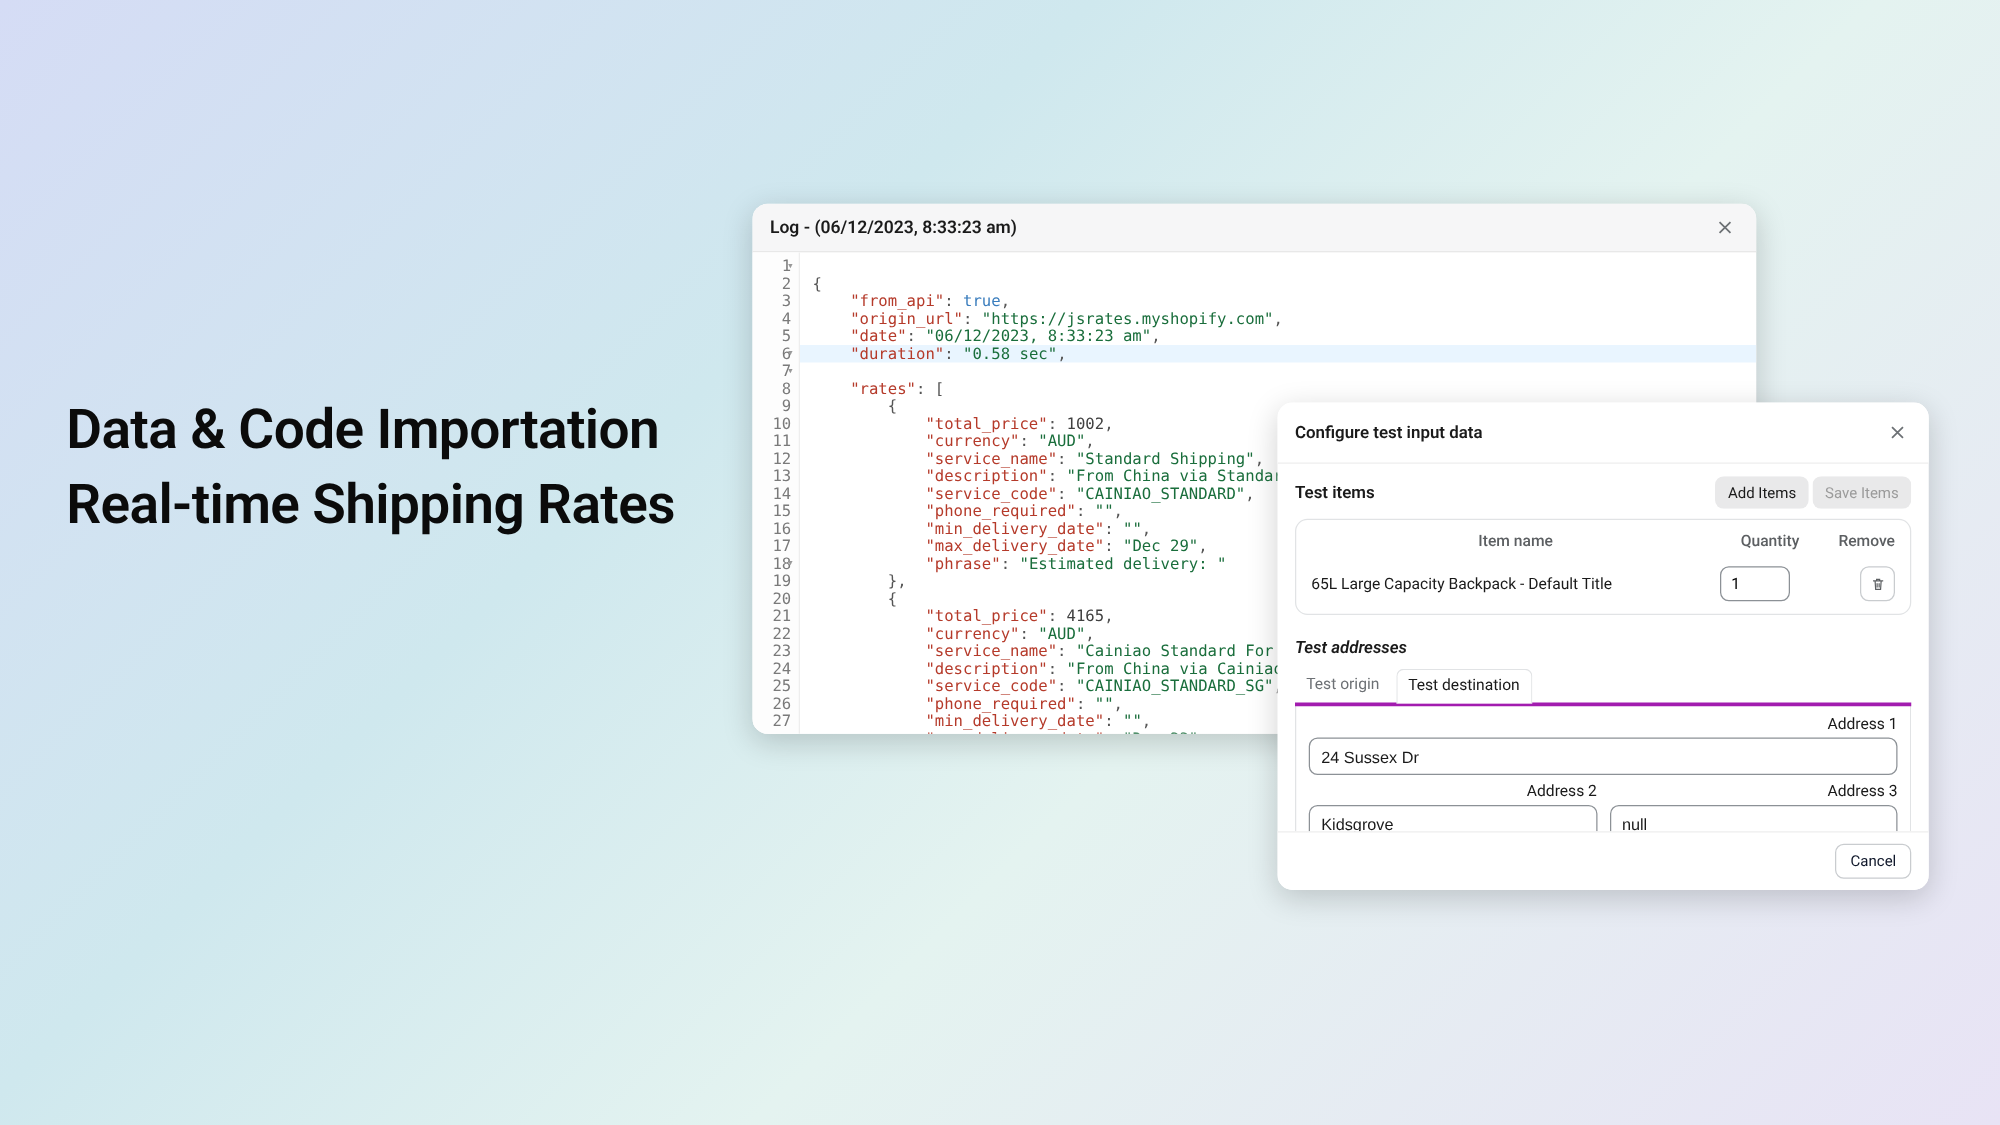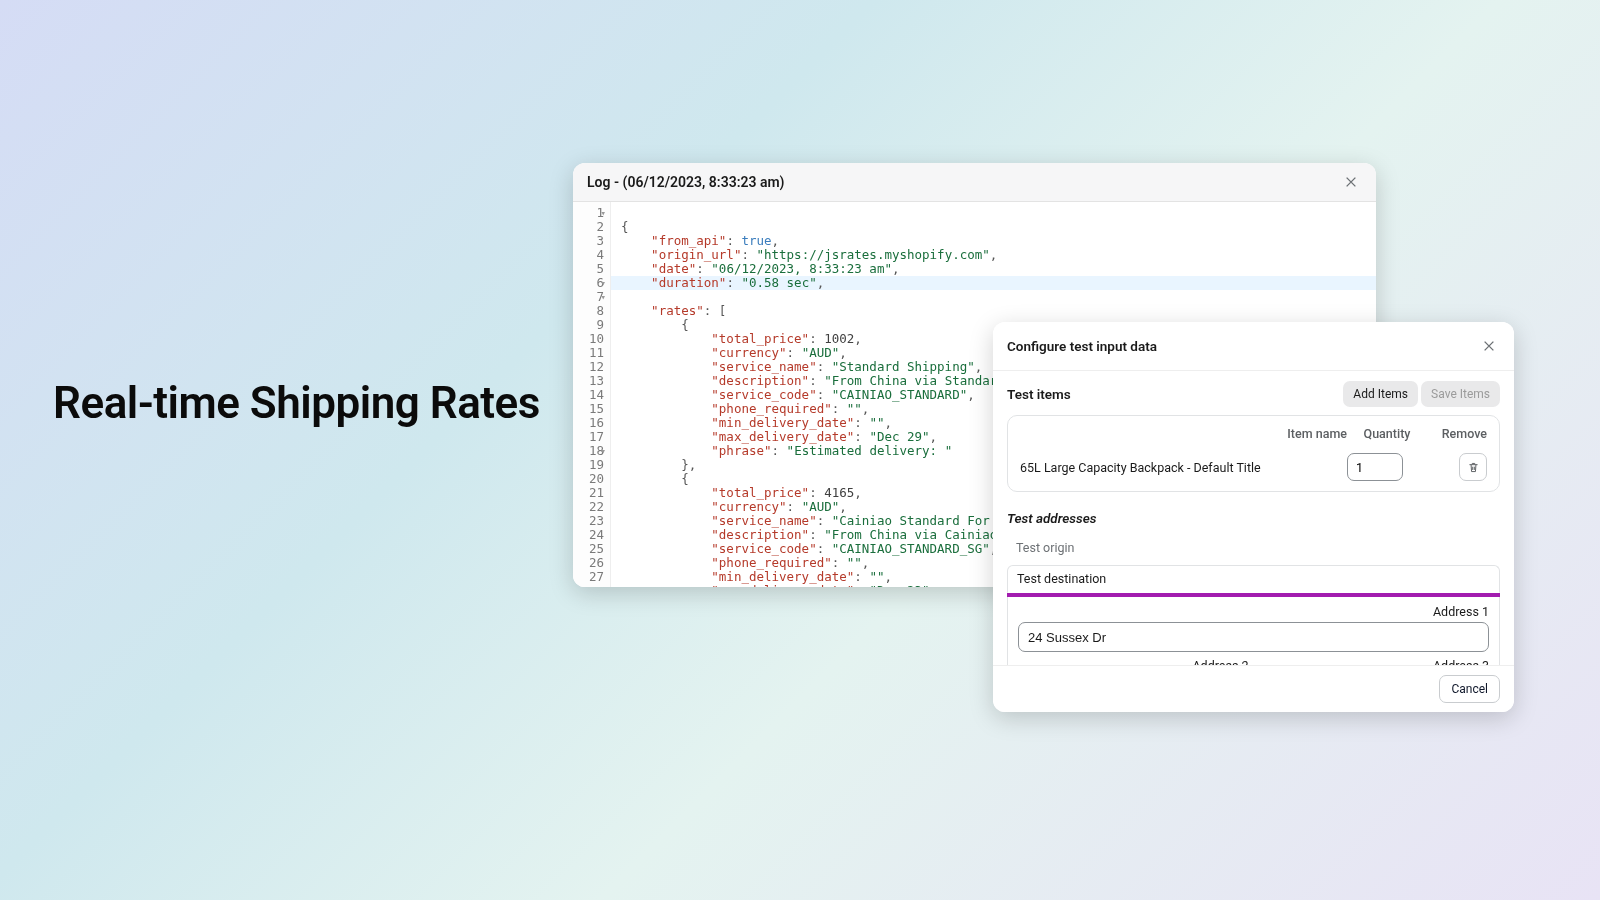--- a/index.html
+++ b/index.html
@@ -5,21 +5,21 @@
 * { box-sizing: border-box; margin: 0; padding: 0; }
 body {
   width: 1600px; height: 900px;
   font-family: -apple-system, BlinkMacSystemFont, "Segoe UI", Roboto, Helvetica, Arial, sans-serif;
   background: linear-gradient(135deg, #d5dcf5 0%, #cfe8ee 35%, #e4f3f0 60%, #e8e3f5 100%);
   position: relative; overflow: hidden;
 }
 .hero-text { position: absolute; left: 53px; top: 313px; }
 .hero-text h1 { font-size: 44px; font-weight: 600; line-height: 1.37; color: #0b0b0b; letter-spacing: -0.5px; }
 
-.panel { position: absolute; background: #fff; border-radius: 12px; box-shadow: 0 6px 24px rgba(0,0,0,0.18); overflow: hidden; }
+.panel { position: absolute; background: #fff; border-radius: 12px; box-shadow: 0 6px 24px rgba(0,0,0,0.18); overflow: hidden; margin-left: 29px; }
 
 .log-panel { left: 573px; top: 163px; width: 803px; height: 424px; }
 .log-header { display: flex; align-items: center; justify-content: space-between; padding: 8px 14px; background: #f6f6f7; border-bottom: 1px solid #e3e3e3; }
 .log-header .title { font-size: 14px; font-weight: 600; color: #1a1a1a; }
 .close-x { width: 22px; height: 22px; display: flex; align-items: center; justify-content: center; cursor: pointer; color: #6d7175; }
 .close-x svg { width: 14px; height: 14px; }
 
 .log-body { display: flex; height: calc(100% - 38px); background: #fff; font-family: ui-monospace, Menlo, Consolas, monospace; font-size: 12.5px; line-height: 14px; }
 .gutter { width: 38px; background: #fdfdfd; border-right: 1px solid #eee; text-align: right; color: #7a7a7a; padding: 4px 6px 0 0; }
 .gutter .ln { height: 14px; position: relative; }
@@ -39,48 +39,48 @@
 .cfg-body { padding: 10px 14px 0 14px; font-size: 12.5px; color: #1a1a1a; height: 300px; overflow: hidden; }
 .sect-head { display: flex; align-items: center; justify-content: space-between; margin-bottom: 8px; }
 .sect-head h3 { font-size: 13.5px; font-weight: 600; }
 .btn { font-size: 12px; border-radius: 7px; padding: 5px 9px; border: 1px solid transparent; cursor: pointer; font-family: inherit; }
 .btn-grey { background: #e9e9ea; color: #1a1a1a; }
 .btn-disabled { background: #e9e9ea; color: #9b9b9b; }
 .btn-white { background: #fff; border: 1px solid #c9cccf; color: #0f172a; padding: 6px 11px; }
 
 .card { border: 1px solid #e1e3e5; border-radius: 10px; padding: 10px 12px; background: #fff; }
 .card table { width: 100%; border-collapse: collapse; font-size: 12.5px; }
-.card th { text-align: right; font-weight: 500; color: #5c5f62; padding-bottom: 12px; }
+.card th { text-align: center; font-weight: 500; color: #5c5f62; padding-bottom: 12px; }
 .card th:nth-child(2) { text-align: center; width: 80px; }
 .card th:nth-child(3) { text-align: right; width: 60px; }
 .card td { vertical-align: middle; color: #1a1a1a; }
 .qty-input { width: 56px; height: 28px; border: 1px solid #8c9196; border-radius: 7px; padding: 0 8px; font-size: 12.5px; font-family: inherit; }
 .trash { width: 28px; height: 28px; border: 1px solid #c9cccf; border-radius: 7px; display: inline-flex; align-items: center; justify-content: center; cursor: pointer; background: #fff; }
 .trash svg { width: 13px; height: 13px; }
 
 .addr-sect { margin-top: 18px; }
-.tabs { display: flex; gap: 4px; margin-top: 8px; border-bottom: 5px solid #a21caf; position: relative; z-index: 1; flex-direction: column; }
+.tabs { display: flex; gap: 4px; margin-top: 8px; border-bottom: 3px solid #a21caf; position: relative; z-index: 1; }
 .tab { font-size: 12.5px; padding: 5px 9px 6px 9px; color: #6d7175; cursor: pointer; border-radius: 6px 6px 0 0; position: relative; top: 1px; }
 .tab.active { background: #fff; border: 1px solid #e1e3e5; border-bottom-color: #fff; color: #1a1a1a; }
 
 .addr-card { border: 1px solid #e1e3e5; border-top: none; border-radius: 0 0 10px 10px; padding: 8px 10px 4px 10px; margin-top: -1px; }
 .fld { margin-bottom: 6px; }
 .fld label { font-size: 12.5px; color: #1a1a1a; display: block; margin-bottom: 3px; text-align: right; }
 .fld input { width: 100%; height: 30px; border: 1px solid #8c9196; border-radius: 7px; padding: 0 9px; font-size: 13px; font-family: Liberation Sans, sans-serif; color: #1a1a1a; background: #fff; }
 .row2 { display: flex; gap: 10px; }
 .row2 .fld { flex: 1; }
 
 .cfg-footer { position: absolute; bottom: 0; left: 0; right: 0; border-top: 1px solid #eee; padding: 9px 14px; display: flex; justify-content: flex-end; background: #fff; }
 </style>
 </head>
 <body>
 
 <div class="hero-text">
   <h1>
-    <br>
+    <span>Data &amp; Code Importation</span><br>
     <span>Real-time Shipping Rates</span><br>
   </h1>
 </div>
 
 <div class="panel log-panel">
   <div class="log-header">
     <span class="title">Log - (06/12/2023, 8:33:23 am)</span>
     <span class="close-x">
       <svg viewBox="0 0 16 16" fill="none" stroke="currentColor" stroke-width="1.6">
           <path d="M3 3l10 10M13 3L3 13"></path>

